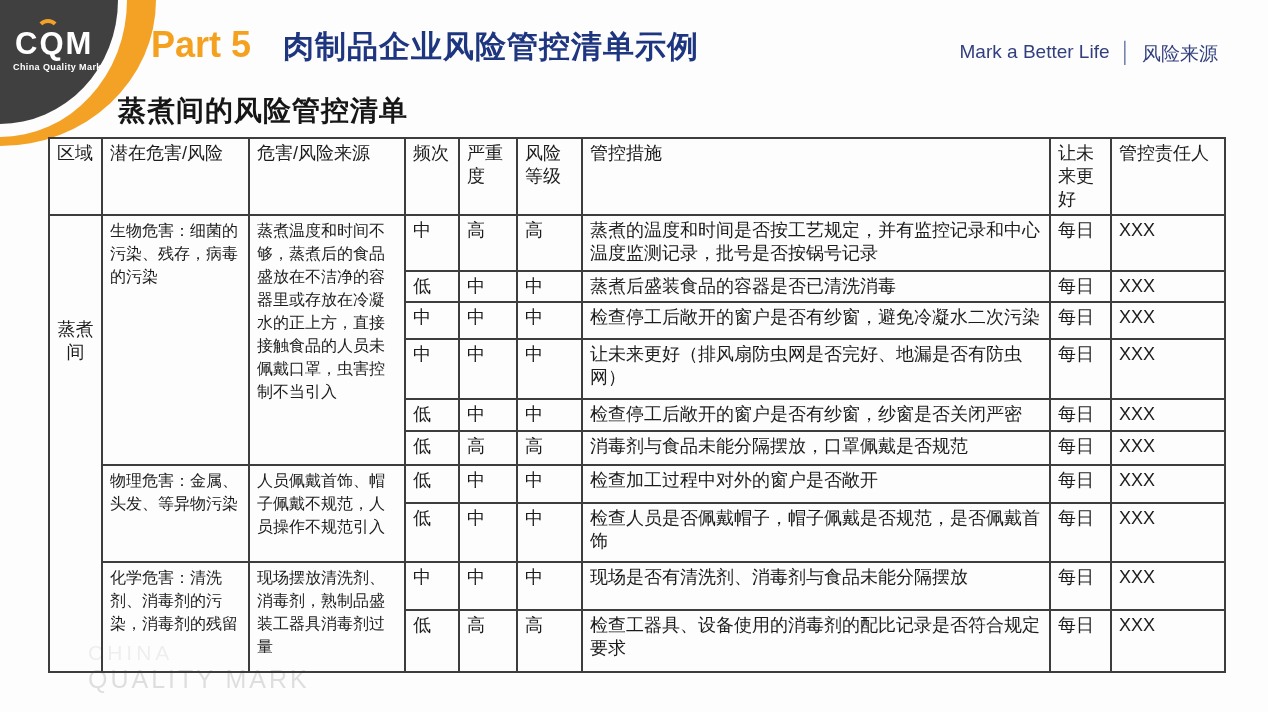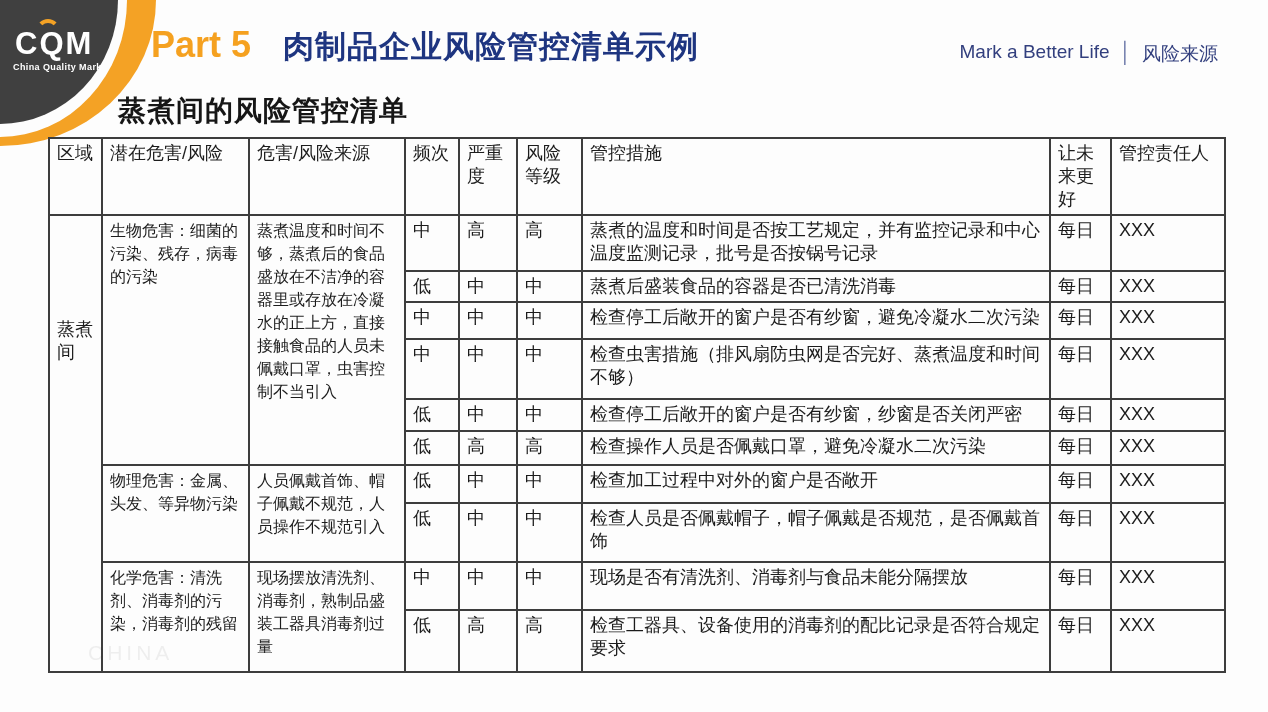--- a/index.html
+++ b/index.html
@@ -31,21 +31,21 @@
     display:flex;align-items:flex-start;gap:10px;white-space:nowrap;}
   .tagline .sep{color:#6a77a8;font-size:20px;}
   .subtitle{position:absolute;left:118px;top:92px;font-size:28px;font-weight:bold;
     color:#161616;letter-spacing:1px;}
   
   table.risk{position:absolute;left:48px;top:137px;width:1176px;
     border-collapse:collapse;table-layout:fixed;font-size:18px;color:#1c1c1c;}
   .risk th,.risk td{border:2px solid #3d3d3d;vertical-align:top;text-align:left;
     padding:3px 7px;font-weight:normal;line-height:23px;overflow:hidden;}
   .risk .c-hazard,.risk .c-source{font-size:16px;}
-  .risk td.c-area{padding-top:102px;}
+  .risk td.c-area{text-align:center;padding-top:102px;}
   
   .watermark{position:absolute;left:88px;top:642px;line-height:1.0;}
   .wm1{font-size:21px;letter-spacing:4px;color:rgba(60,60,60,0.08);font-weight:500;}
   .wm2{font-size:25px;letter-spacing:3px;color:rgba(60,60,60,0.16);font-weight:500;margin-top:4px;}
 </style>
 </head>
 <body>
 
 <div class="swoosh-orange"></div>
 <div class="swoosh-white"></div>
@@ -116,37 +116,37 @@
     <td>中</td>
     <td>中</td>
     <td>检查停工后敞开的窗户是否有纱窗，避免冷凝水二次污染</td>
     <td>每日</td>
     <td>XXX</td>
   </tr>
   <tr style="height:60px">
     <td>中</td>
     <td>中</td>
     <td>中</td>
-    <td>检查虫害措施（排风扇防虫网是否完好、蒸煮温度和时间不够）</td>
+    <td>让未来更好（排风扇防虫网是否完好、地漏是否有防虫网）</td>
     <td>每日</td>
     <td>XXX</td>
   </tr>
   <tr style="height:32px">
     <td>低</td>
     <td>中</td>
     <td>中</td>
     <td>检查停工后敞开的窗户是否有纱窗，纱窗是否关闭严密</td>
     <td>每日</td>
     <td>XXX</td>
   </tr>
   <tr style="height:34px">
     <td>低</td>
     <td>高</td>
     <td>高</td>
-    <td>检查操作人员是否佩戴口罩，避免冷凝水二次污染</td>
+    <td>消毒剂与食品未能分隔摆放，口罩佩戴是否规范</td>
     <td>每日</td>
     <td>XXX</td>
   </tr>
   <tr style="height:38px">
     <td class="c-hazard" rowspan="2">物理危害：金属、头发、等异物污染</td>
     <td class="c-source" rowspan="2">人员佩戴首饰、帽子佩戴不规范，人员操作不规范引入</td>
     <td>低</td>
     <td>中</td>
     <td>中</td>
     <td>检查加工过程中对外的窗户是否敞开</td>
@@ -177,13 +177,14 @@
     <td>高</td>
     <td>检查工器具、设备使用的消毒剂的配比记录是否符合规定要求</td>
     <td>每日</td>
     <td>XXX</td>
   </tr>
 </tbody>
   </table>
 
 <div class="watermark">
   <div class="wm1">CHINA</div>
+  <div class="wm2">QUALITY MARK</div>
 </div>
 
 </body></html>

